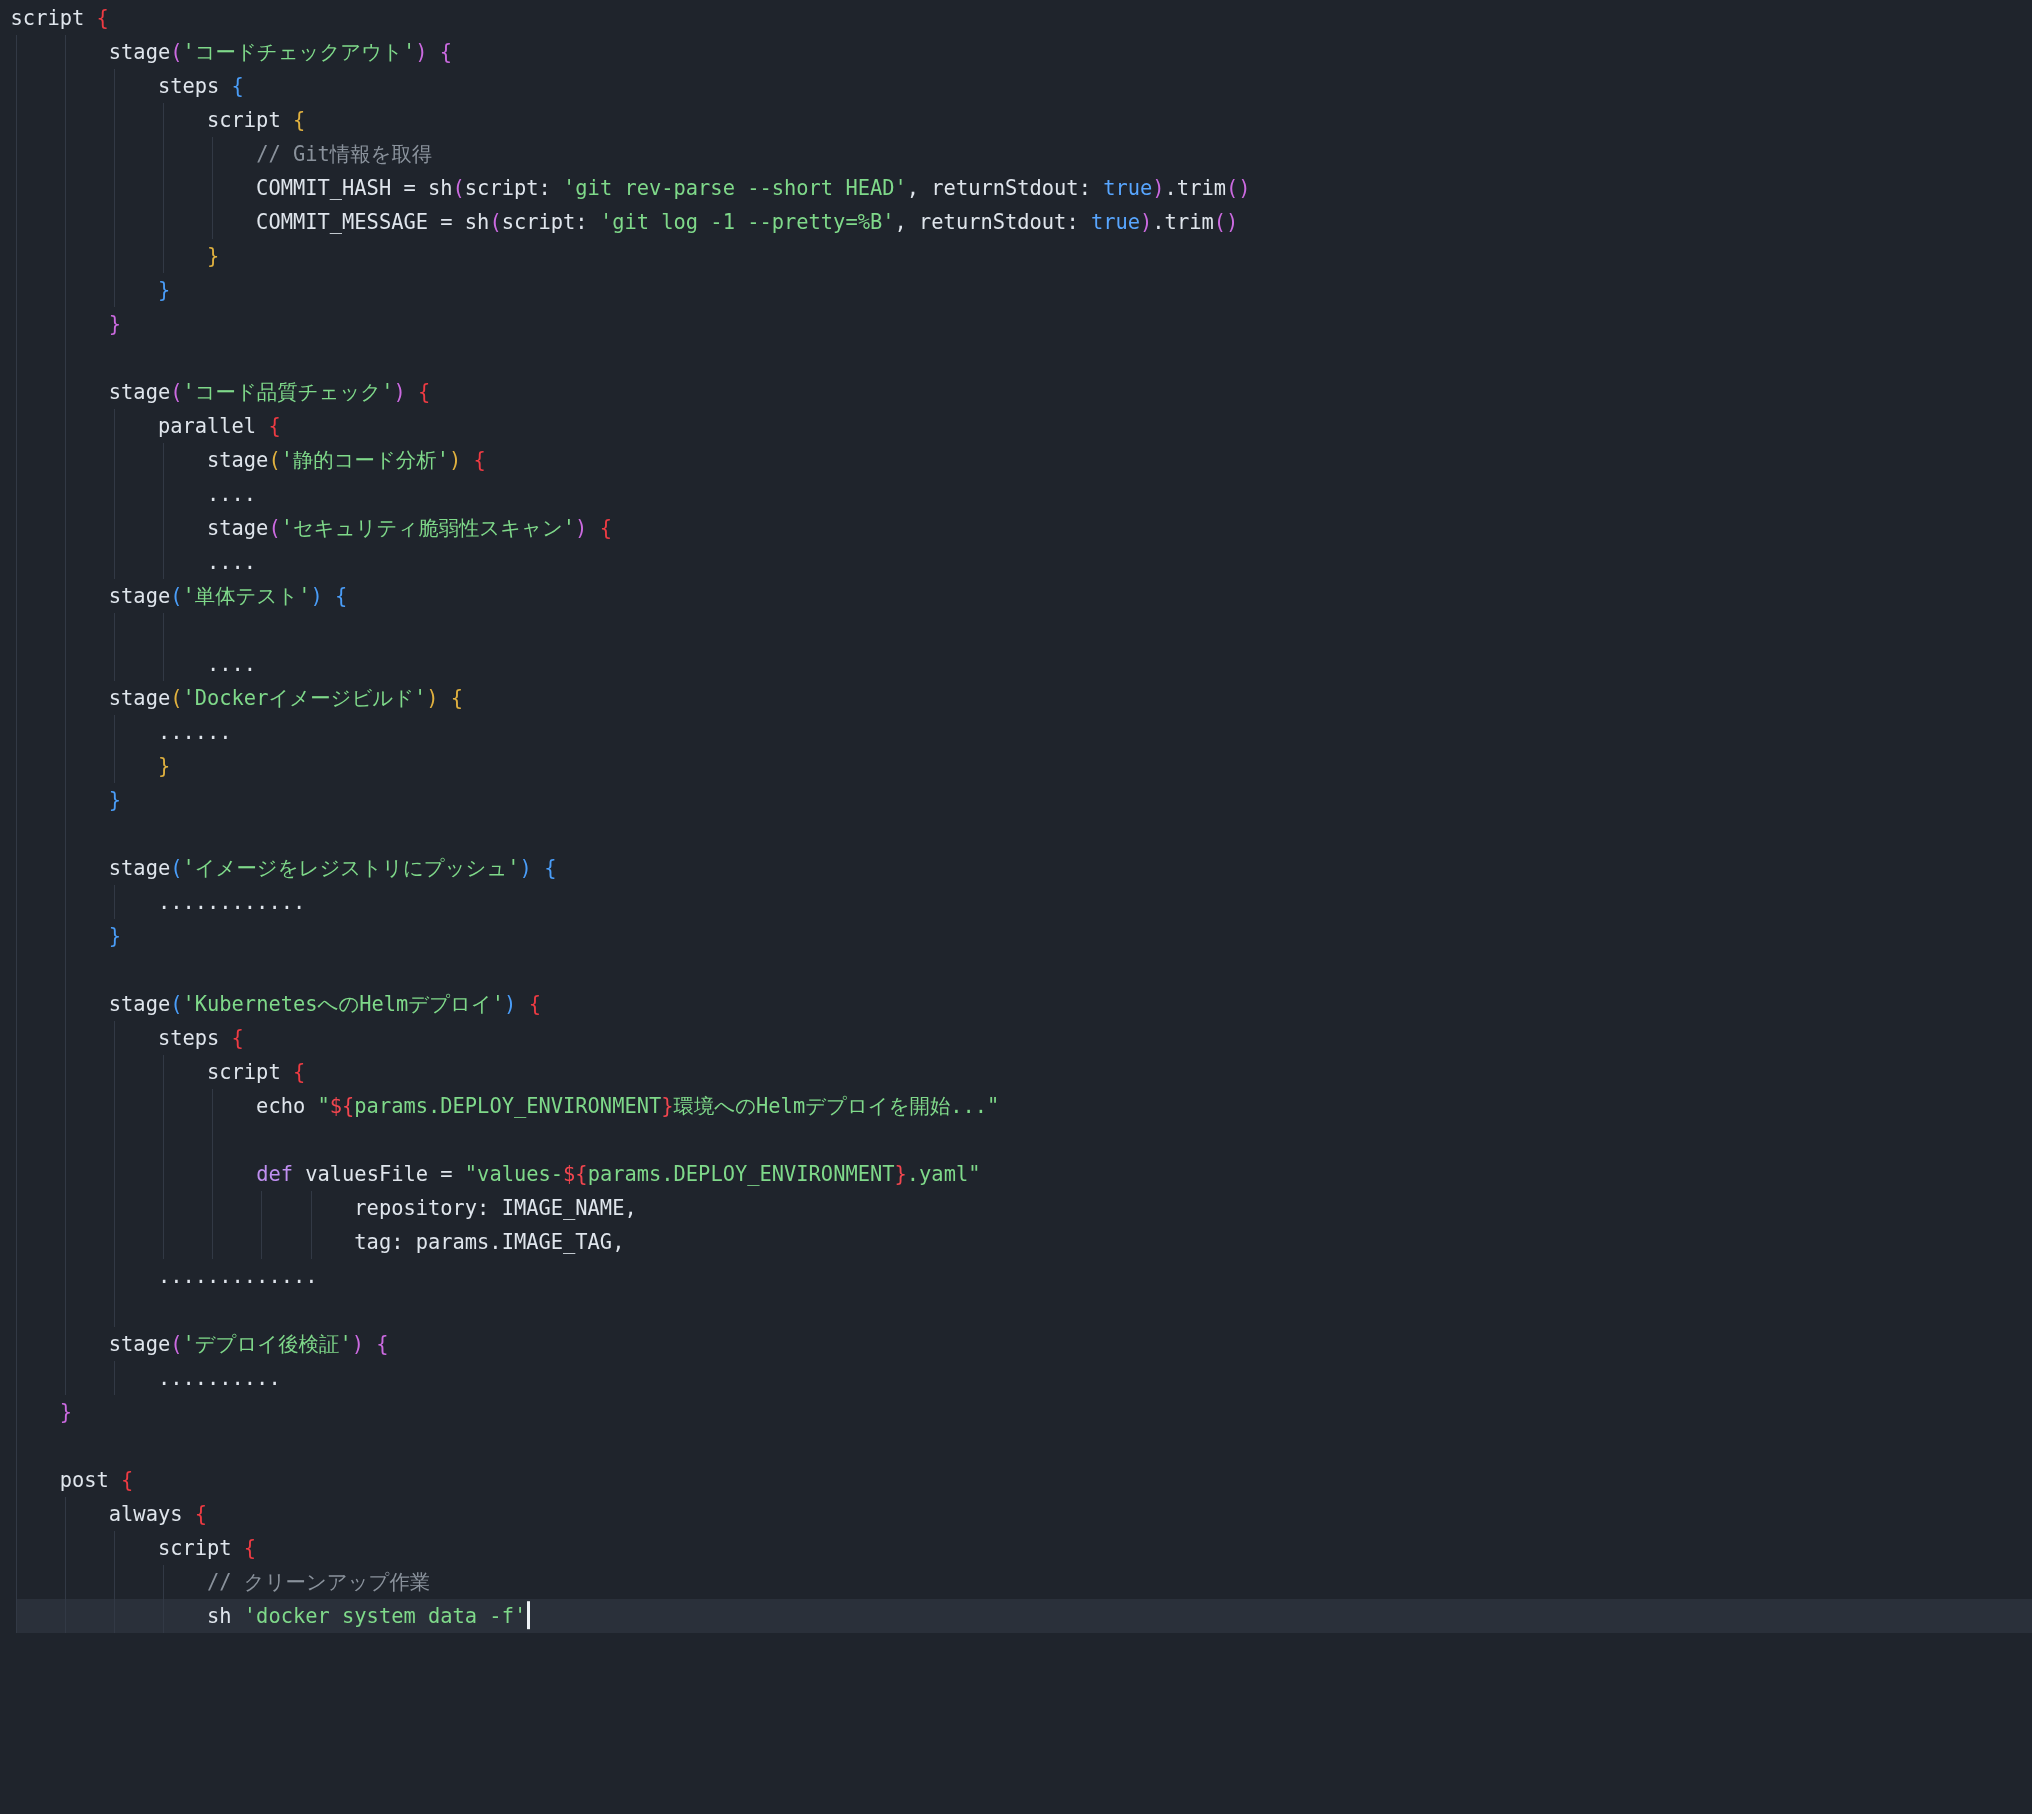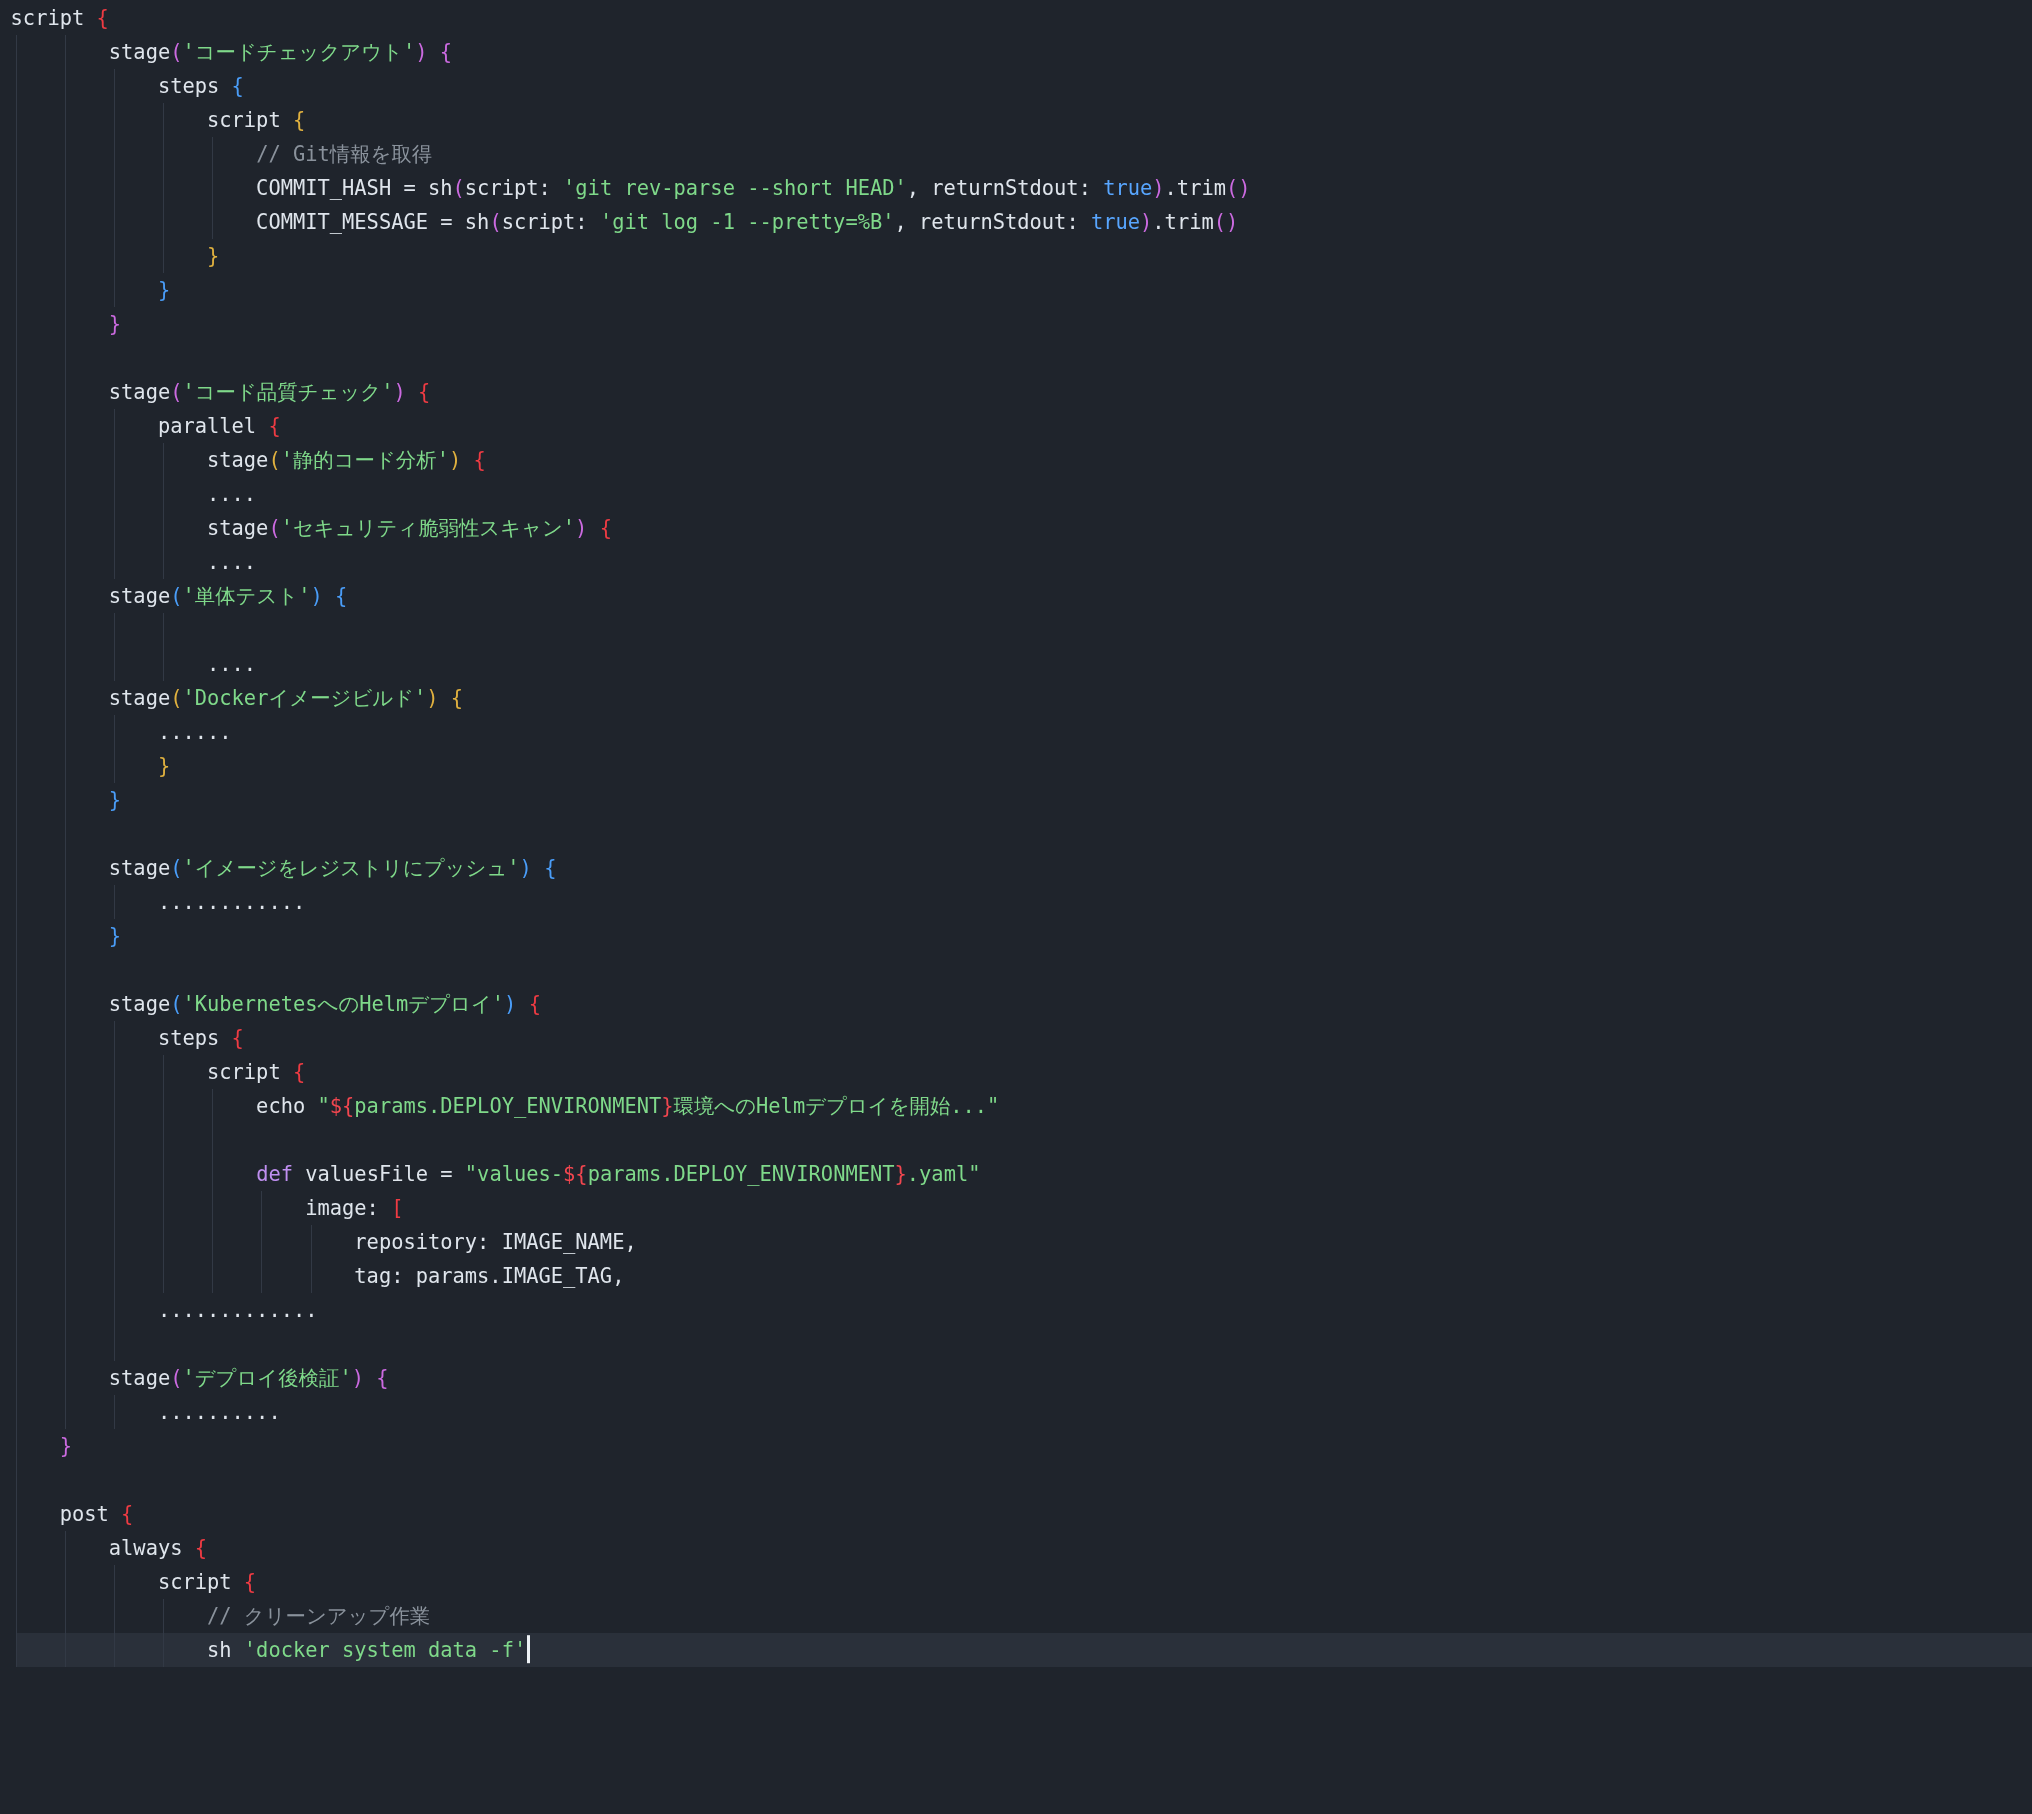--- a/index.html
+++ b/index.html
@@ -76,21 +76,20 @@
       <div class="line"><span class="guide" style="left: 16px;"></span><span class="guide" style="left: 65px;"></span><span class="t-w">        stage</span><span class="t-blu">(</span><span class="t-str">'イメージをレジストリにプッシュ'</span><span class="t-blu">)</span><span class="t-w"> </span><span class="t-blu">{</span></div>
       <div class="line"><span class="guide" style="left: 16px;"></span><span class="guide" style="left: 65px;"></span><span class="guide" style="left: 114px;"></span><span class="t-w">            ............</span></div>
       <div class="line"><span class="guide" style="left: 16px;"></span><span class="guide" style="left: 65px;"></span><span class="t-w">        </span><span class="t-blu">}</span></div>
       <div class="line"><span class="guide" style="left: 16px;"></span><span class="guide" style="left: 65px;"></span></div>
       <div class="line"><span class="guide" style="left: 16px;"></span><span class="guide" style="left: 65px;"></span><span class="t-w">        stage</span><span class="t-blu">(</span><span class="t-str">'KubernetesへのHelmデプロイ'</span><span class="t-blu">)</span><span class="t-w"> </span><span class="t-red">{</span></div>
       <div class="line"><span class="guide" style="left: 16px;"></span><span class="guide" style="left: 65px;"></span><span class="guide" style="left: 114px;"></span><span class="t-w">            steps </span><span class="t-red">{</span></div>
       <div class="line"><span class="guide" style="left: 16px;"></span><span class="guide" style="left: 65px;"></span><span class="guide" style="left: 114px;"></span><span class="guide" style="left: 163px;"></span><span class="t-w">                script </span><span class="t-red">{</span></div>
       <div class="line"><span class="guide" style="left: 16px;"></span><span class="guide" style="left: 65px;"></span><span class="guide" style="left: 114px;"></span><span class="guide" style="left: 163px;"></span><span class="guide" style="left: 212px;"></span><span class="t-w">                    echo </span><span class="t-str">"</span><span class="t-interp">${</span><span class="t-str">params.DEPLOY_ENVIRONMENT</span><span class="t-interp">}</span><span class="t-str">環境へのHelmデプロイを開始..."</span></div>
       <div class="line"><span class="guide" style="left: 16px;"></span><span class="guide" style="left: 65px;"></span><span class="guide" style="left: 114px;"></span><span class="guide" style="left: 163px;"></span><span class="guide" style="left: 212px;"></span></div>
       <div class="line"><span class="guide" style="left: 16px;"></span><span class="guide" style="left: 65px;"></span><span class="guide" style="left: 114px;"></span><span class="guide" style="left: 163px;"></span><span class="guide" style="left: 212px;"></span><span class="t-w">                    </span><span class="t-kw">def</span><span class="t-w"> valuesFile = </span><span class="t-str">"values-</span><span class="t-interp">${</span><span class="t-str">params.DEPLOY_ENVIRONMENT</span><span class="t-interp">}</span><span class="t-str">.yaml"</span></div>
-      <div class="line"><span class="guide" style="left: 16px;"></span><span class="guide" style="left: 65px;"></span><span class="guide" style="left: 114px;"></span><span class="guide" style="left: 163px;"></span><span class="guide" style="left: 212px;"></span><span class="guide" style="left: 261px;"></span><span class="t-w">                        image: </span><span class="t-red">[</span></div>
       <div class="line"><span class="guide" style="left: 16px;"></span><span class="guide" style="left: 65px;"></span><span class="guide" style="left: 114px;"></span><span class="guide" style="left: 163px;"></span><span class="guide" style="left: 212px;"></span><span class="guide" style="left: 261px;"></span><span class="guide" style="left: 311px;"></span><span class="t-w">                            repository: IMAGE_NAME,</span></div>
       <div class="line"><span class="guide" style="left: 16px;"></span><span class="guide" style="left: 65px;"></span><span class="guide" style="left: 114px;"></span><span class="guide" style="left: 163px;"></span><span class="guide" style="left: 212px;"></span><span class="guide" style="left: 261px;"></span><span class="guide" style="left: 311px;"></span><span class="t-w">                            tag: params.IMAGE_TAG,</span></div>
       <div class="line"><span class="guide" style="left: 16px;"></span><span class="guide" style="left: 65px;"></span><span class="guide" style="left: 114px;"></span><span class="t-w">            .............</span></div>
       <div class="line"><span class="guide" style="left: 16px;"></span><span class="guide" style="left: 65px;"></span><span class="guide" style="left: 114px;"></span></div>
       <div class="line"><span class="guide" style="left: 16px;"></span><span class="guide" style="left: 65px;"></span><span class="t-w">        stage</span><span class="t-mag">(</span><span class="t-str">'デプロイ後検証'</span><span class="t-mag">)</span><span class="t-w"> </span><span class="t-mag">{</span></div>
       <div class="line"><span class="guide" style="left: 16px;"></span><span class="guide" style="left: 65px;"></span><span class="guide" style="left: 114px;"></span><span class="t-w">            ..........</span></div>
       <div class="line"><span class="guide" style="left: 16px;"></span><span class="t-w">    </span><span class="t-mag">}</span></div>
       <div class="line"><span class="guide" style="left: 16px;"></span></div>
       <div class="line"><span class="guide" style="left: 16px;"></span><span class="t-w">    post </span><span class="t-red">{</span></div>
       <div class="line"><span class="guide" style="left: 16px;"></span><span class="guide" style="left: 65px;"></span><span class="t-w">        always </span><span class="t-red">{</span></div>

